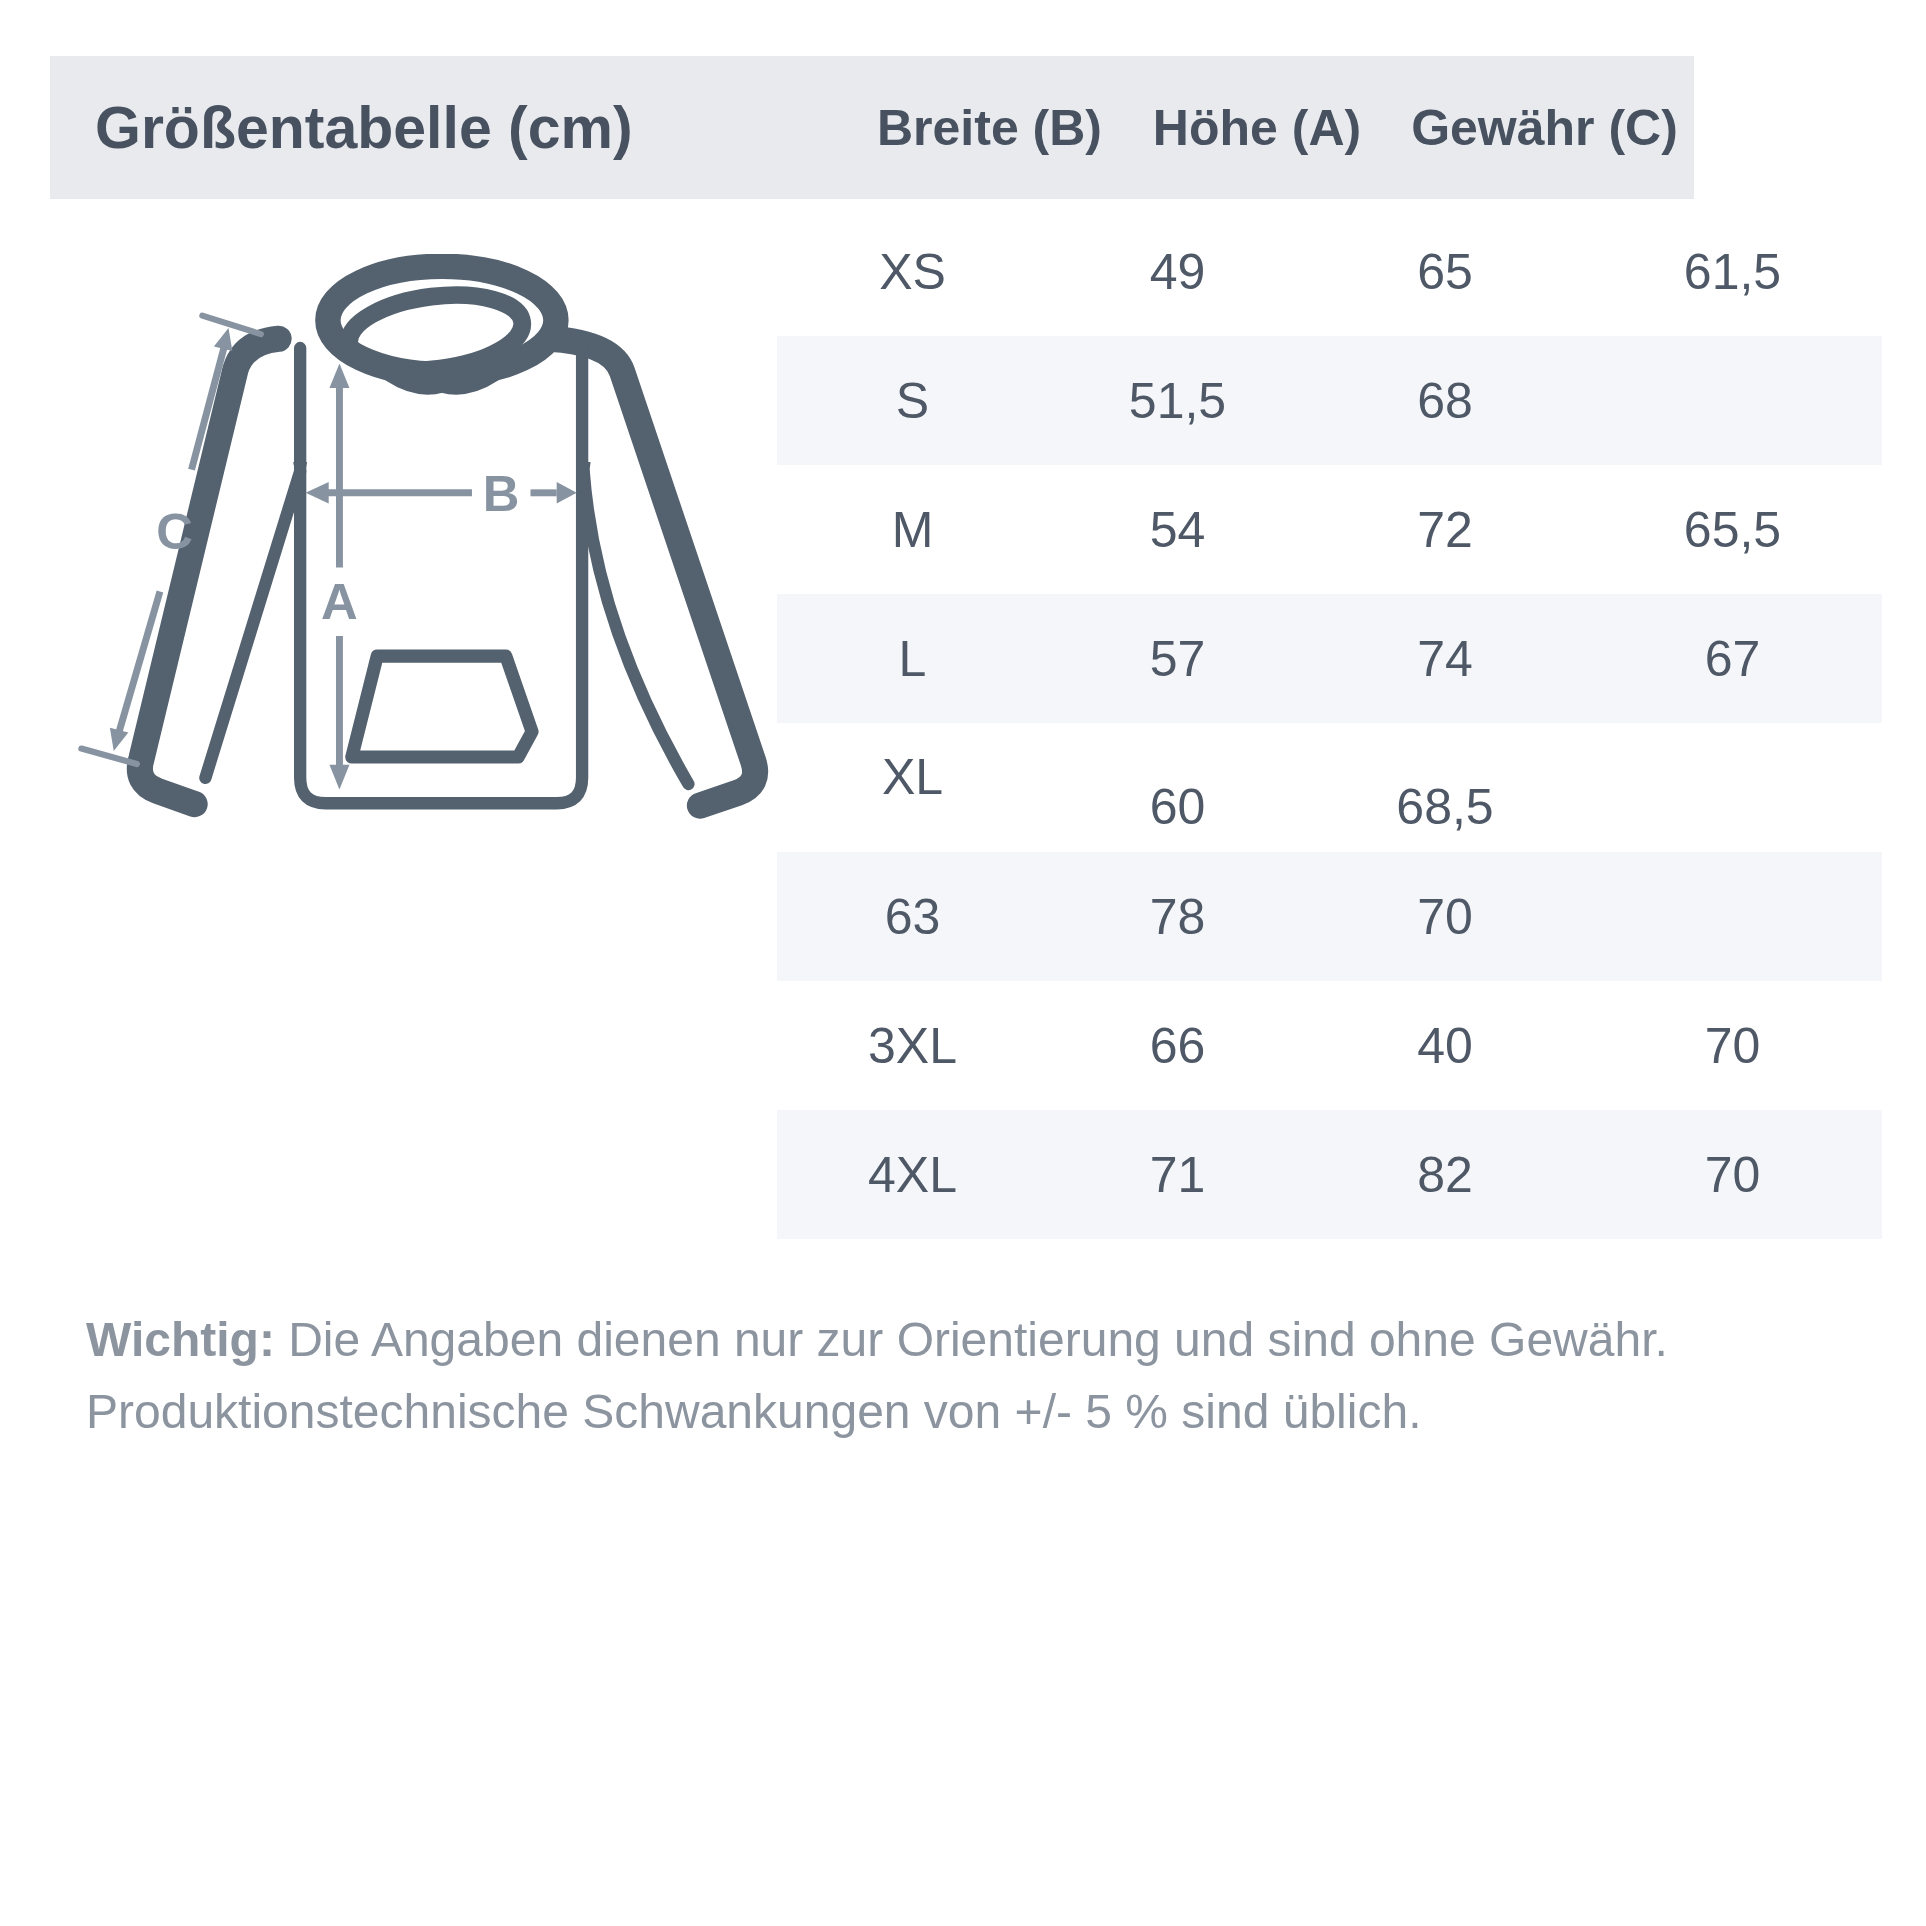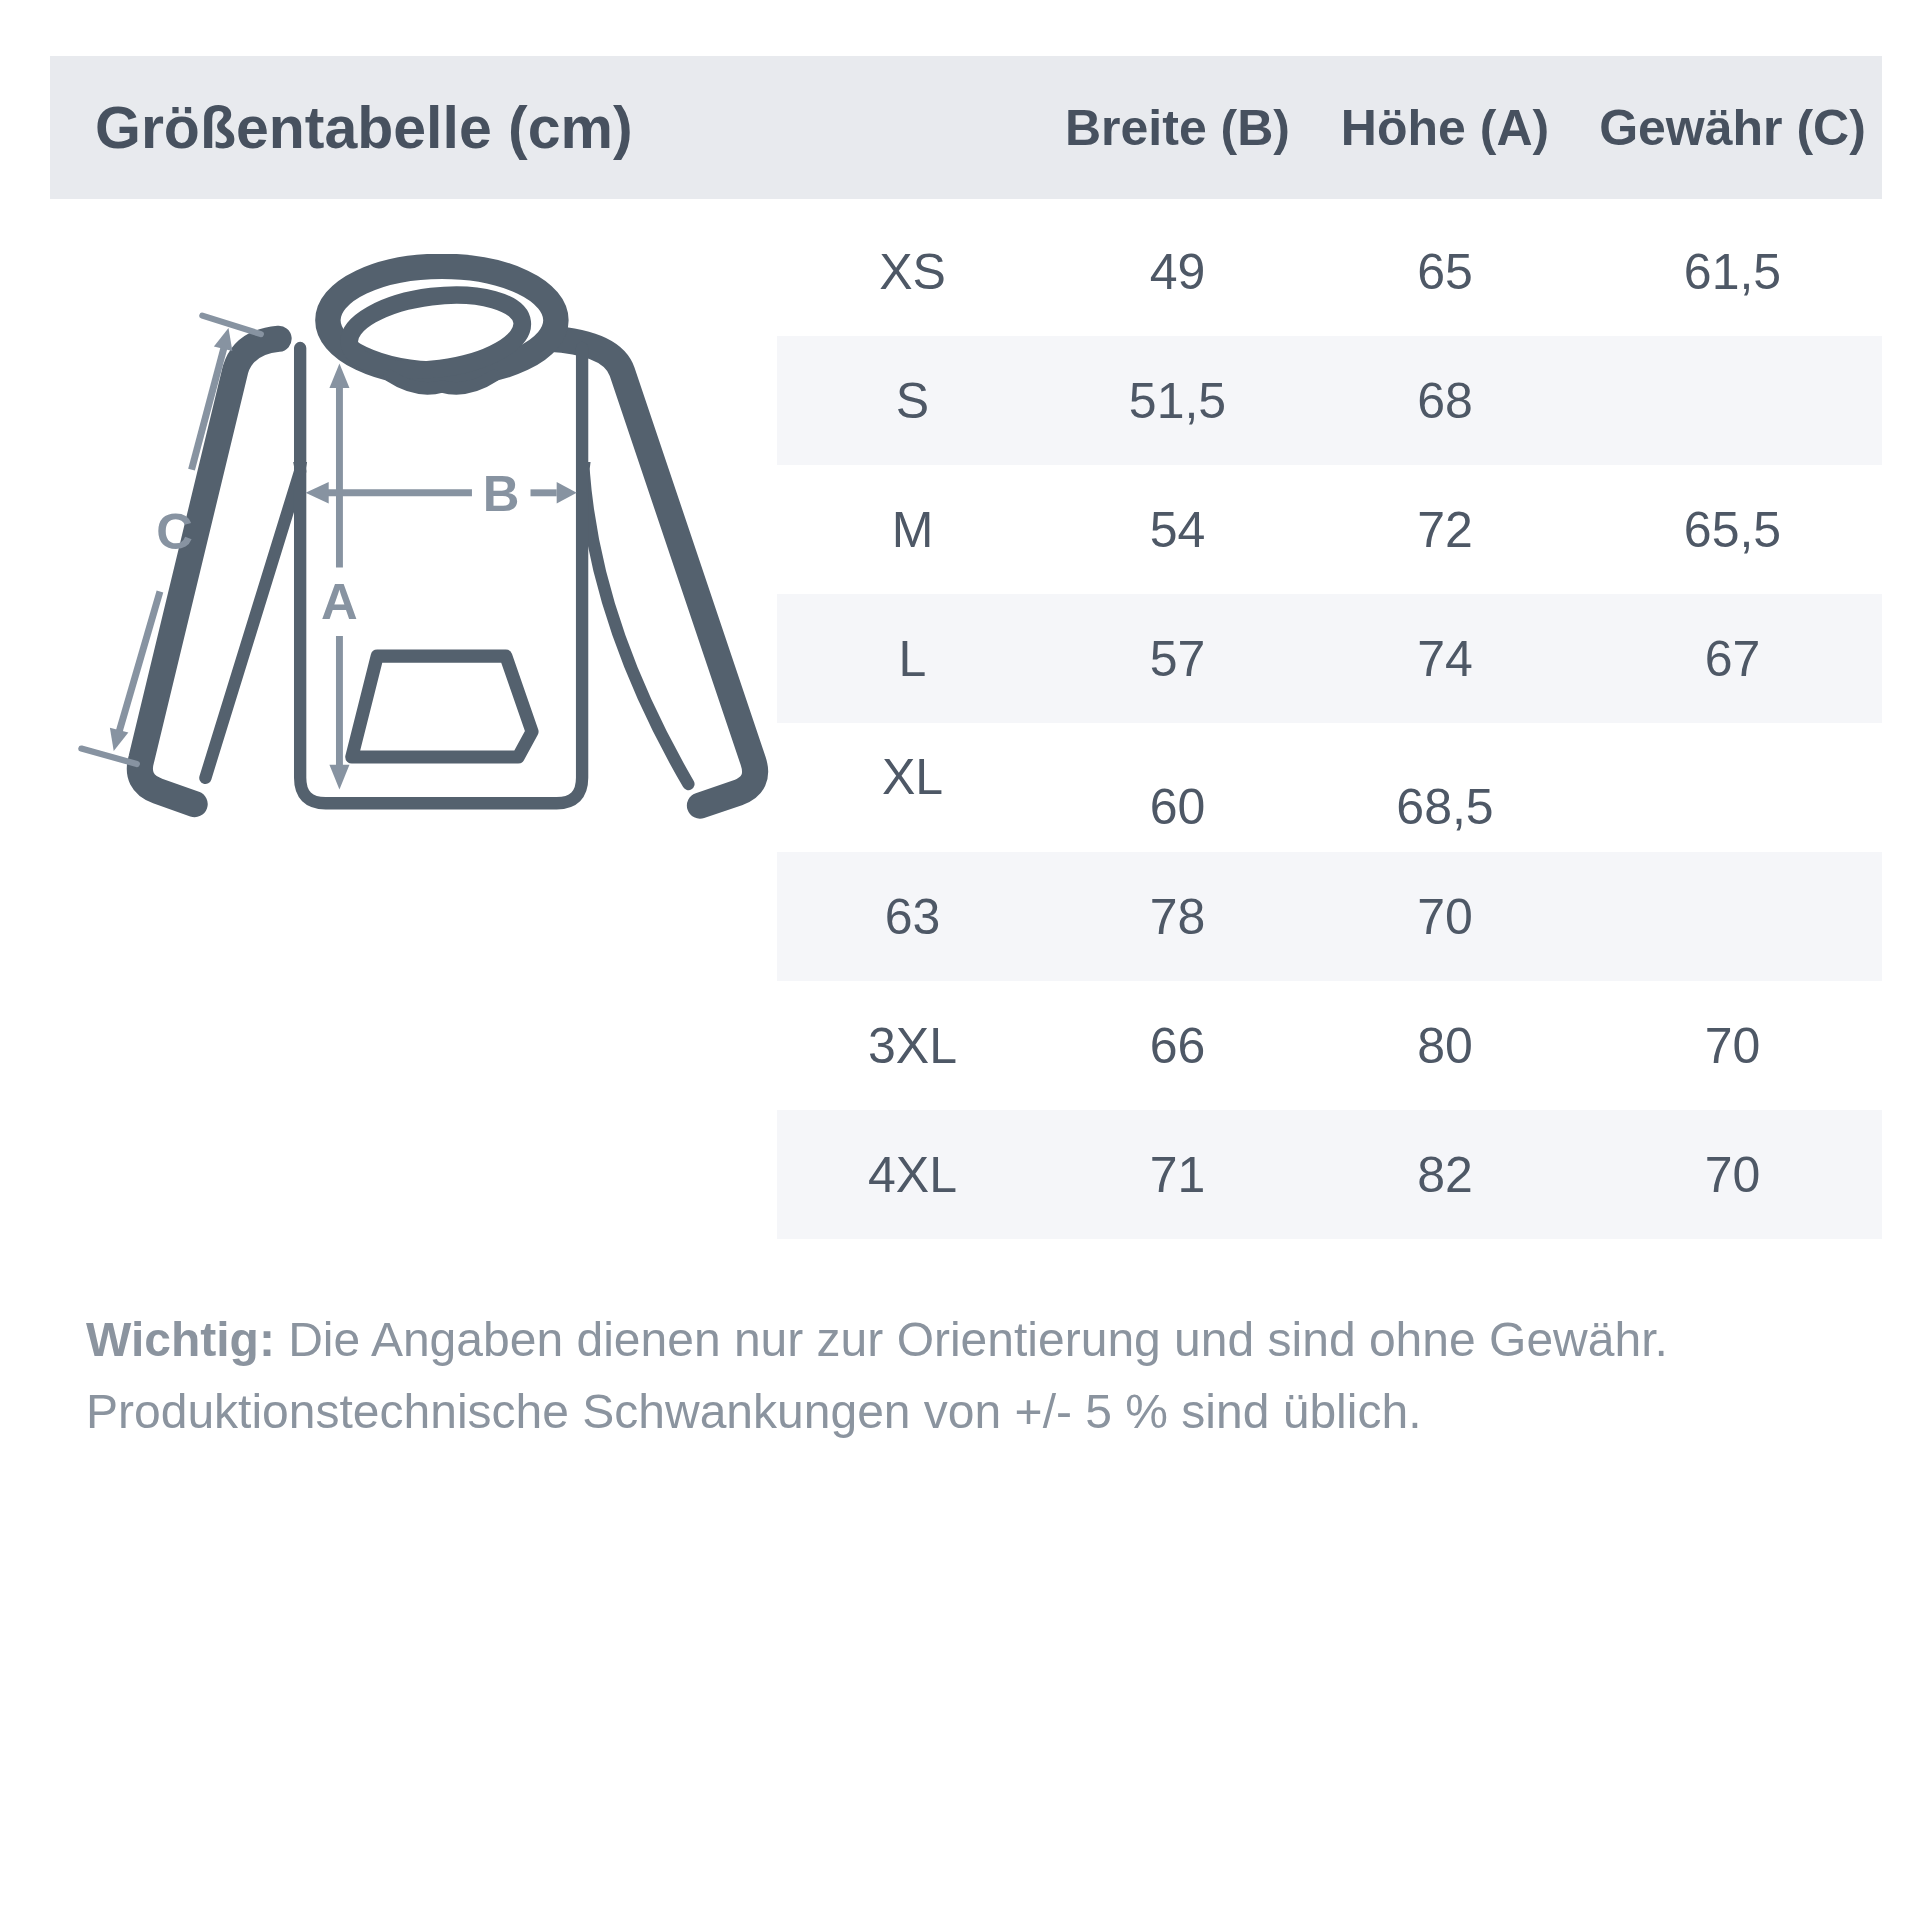--- a/index.html
+++ b/index.html
@@ -14,21 +14,21 @@
     overflow: hidden;
     font-family: "Liberation Sans", sans-serif;
     color: #4e5866;
   }
 
   
   .header-band {
     position: absolute;
     left: 50px;
     top: 56px;
-    width: 1832px;
+    width: 1644px;
     height: 143px;
     background: #e8eaee;
     display: flex;
     align-items: center;
   }
   .title {
     padding-left: 45px;
     font-size: 59px;
     font-weight: 700;
     color: #47515f;
@@ -195,21 +195,21 @@
     <div class="cell val">68,5</div>
   </div>
   <div class="row">
     <div class="cell val">63</div>
     <div class="cell val">78</div>
     <div class="cell val">70</div>
   </div>
   <div class="row">
     <div class="cell size">3XL</div>
     <div class="cell val">66</div>
-    <div class="cell val">80</div>
+    <div class="cell val">40</div>
     <div class="cell val">70</div>
   </div>
   <div class="row">
     <div class="cell size">4XL</div>
     <div class="cell val">71</div>
     <div class="cell val">82</div>
     <div class="cell val">70</div>
   </div>
 </div>
 

